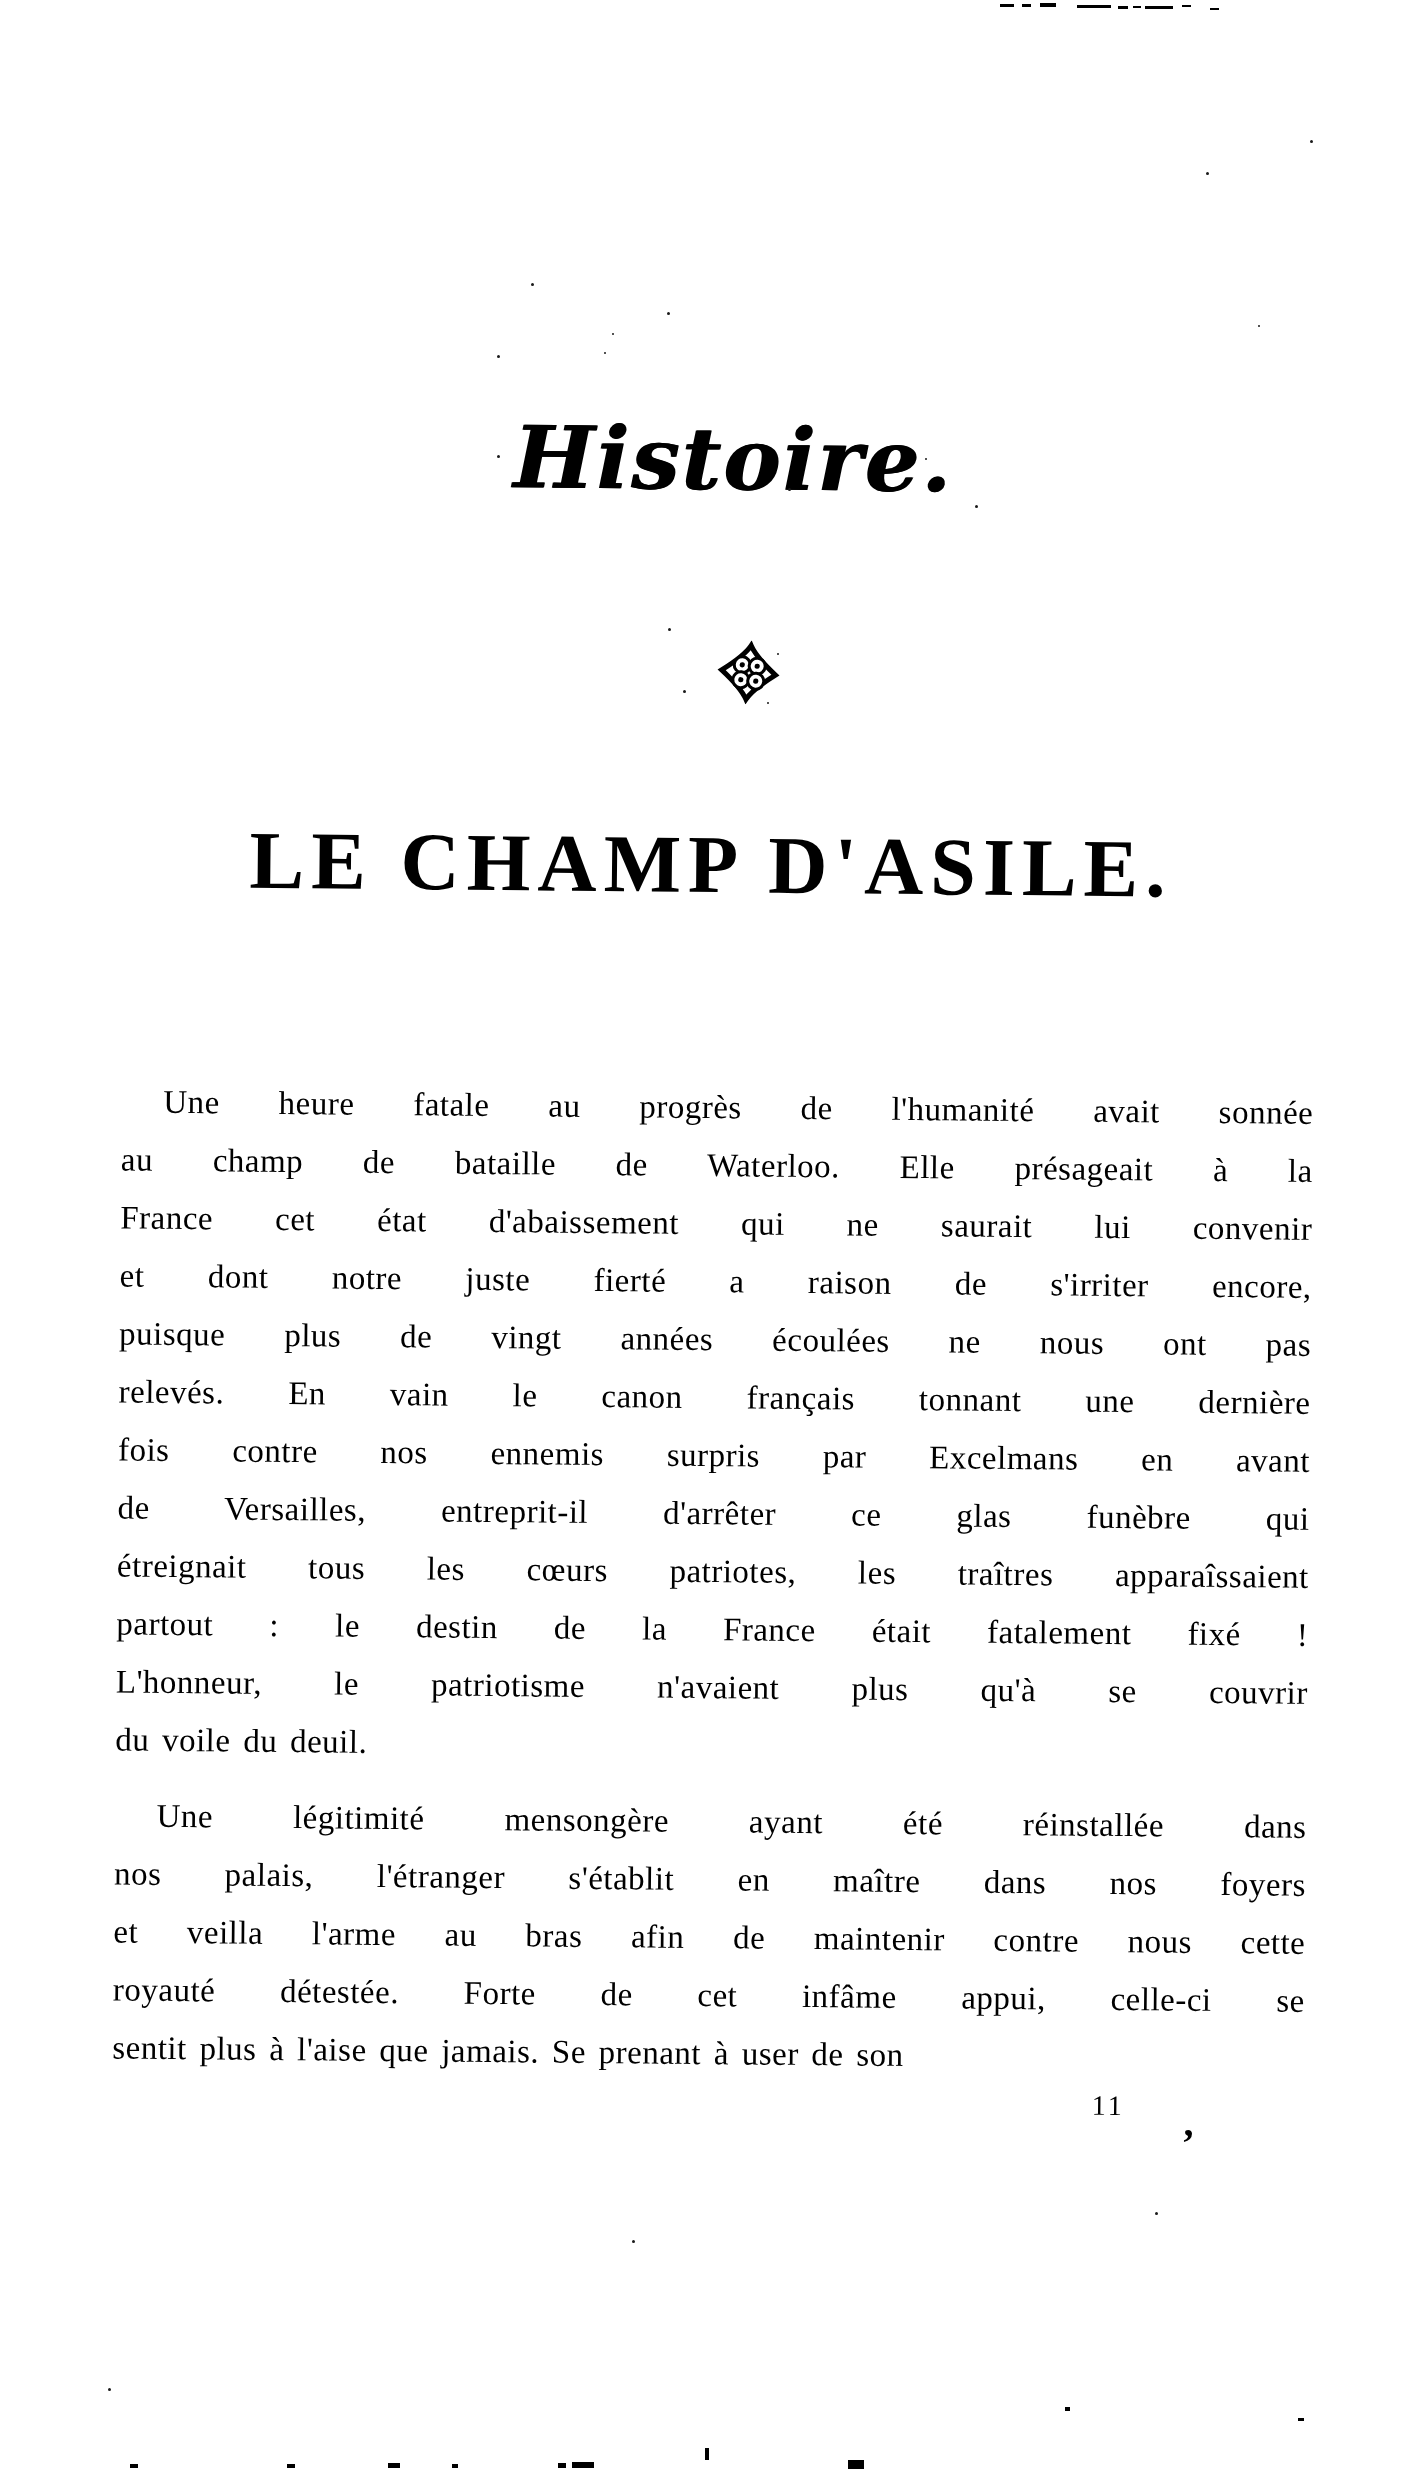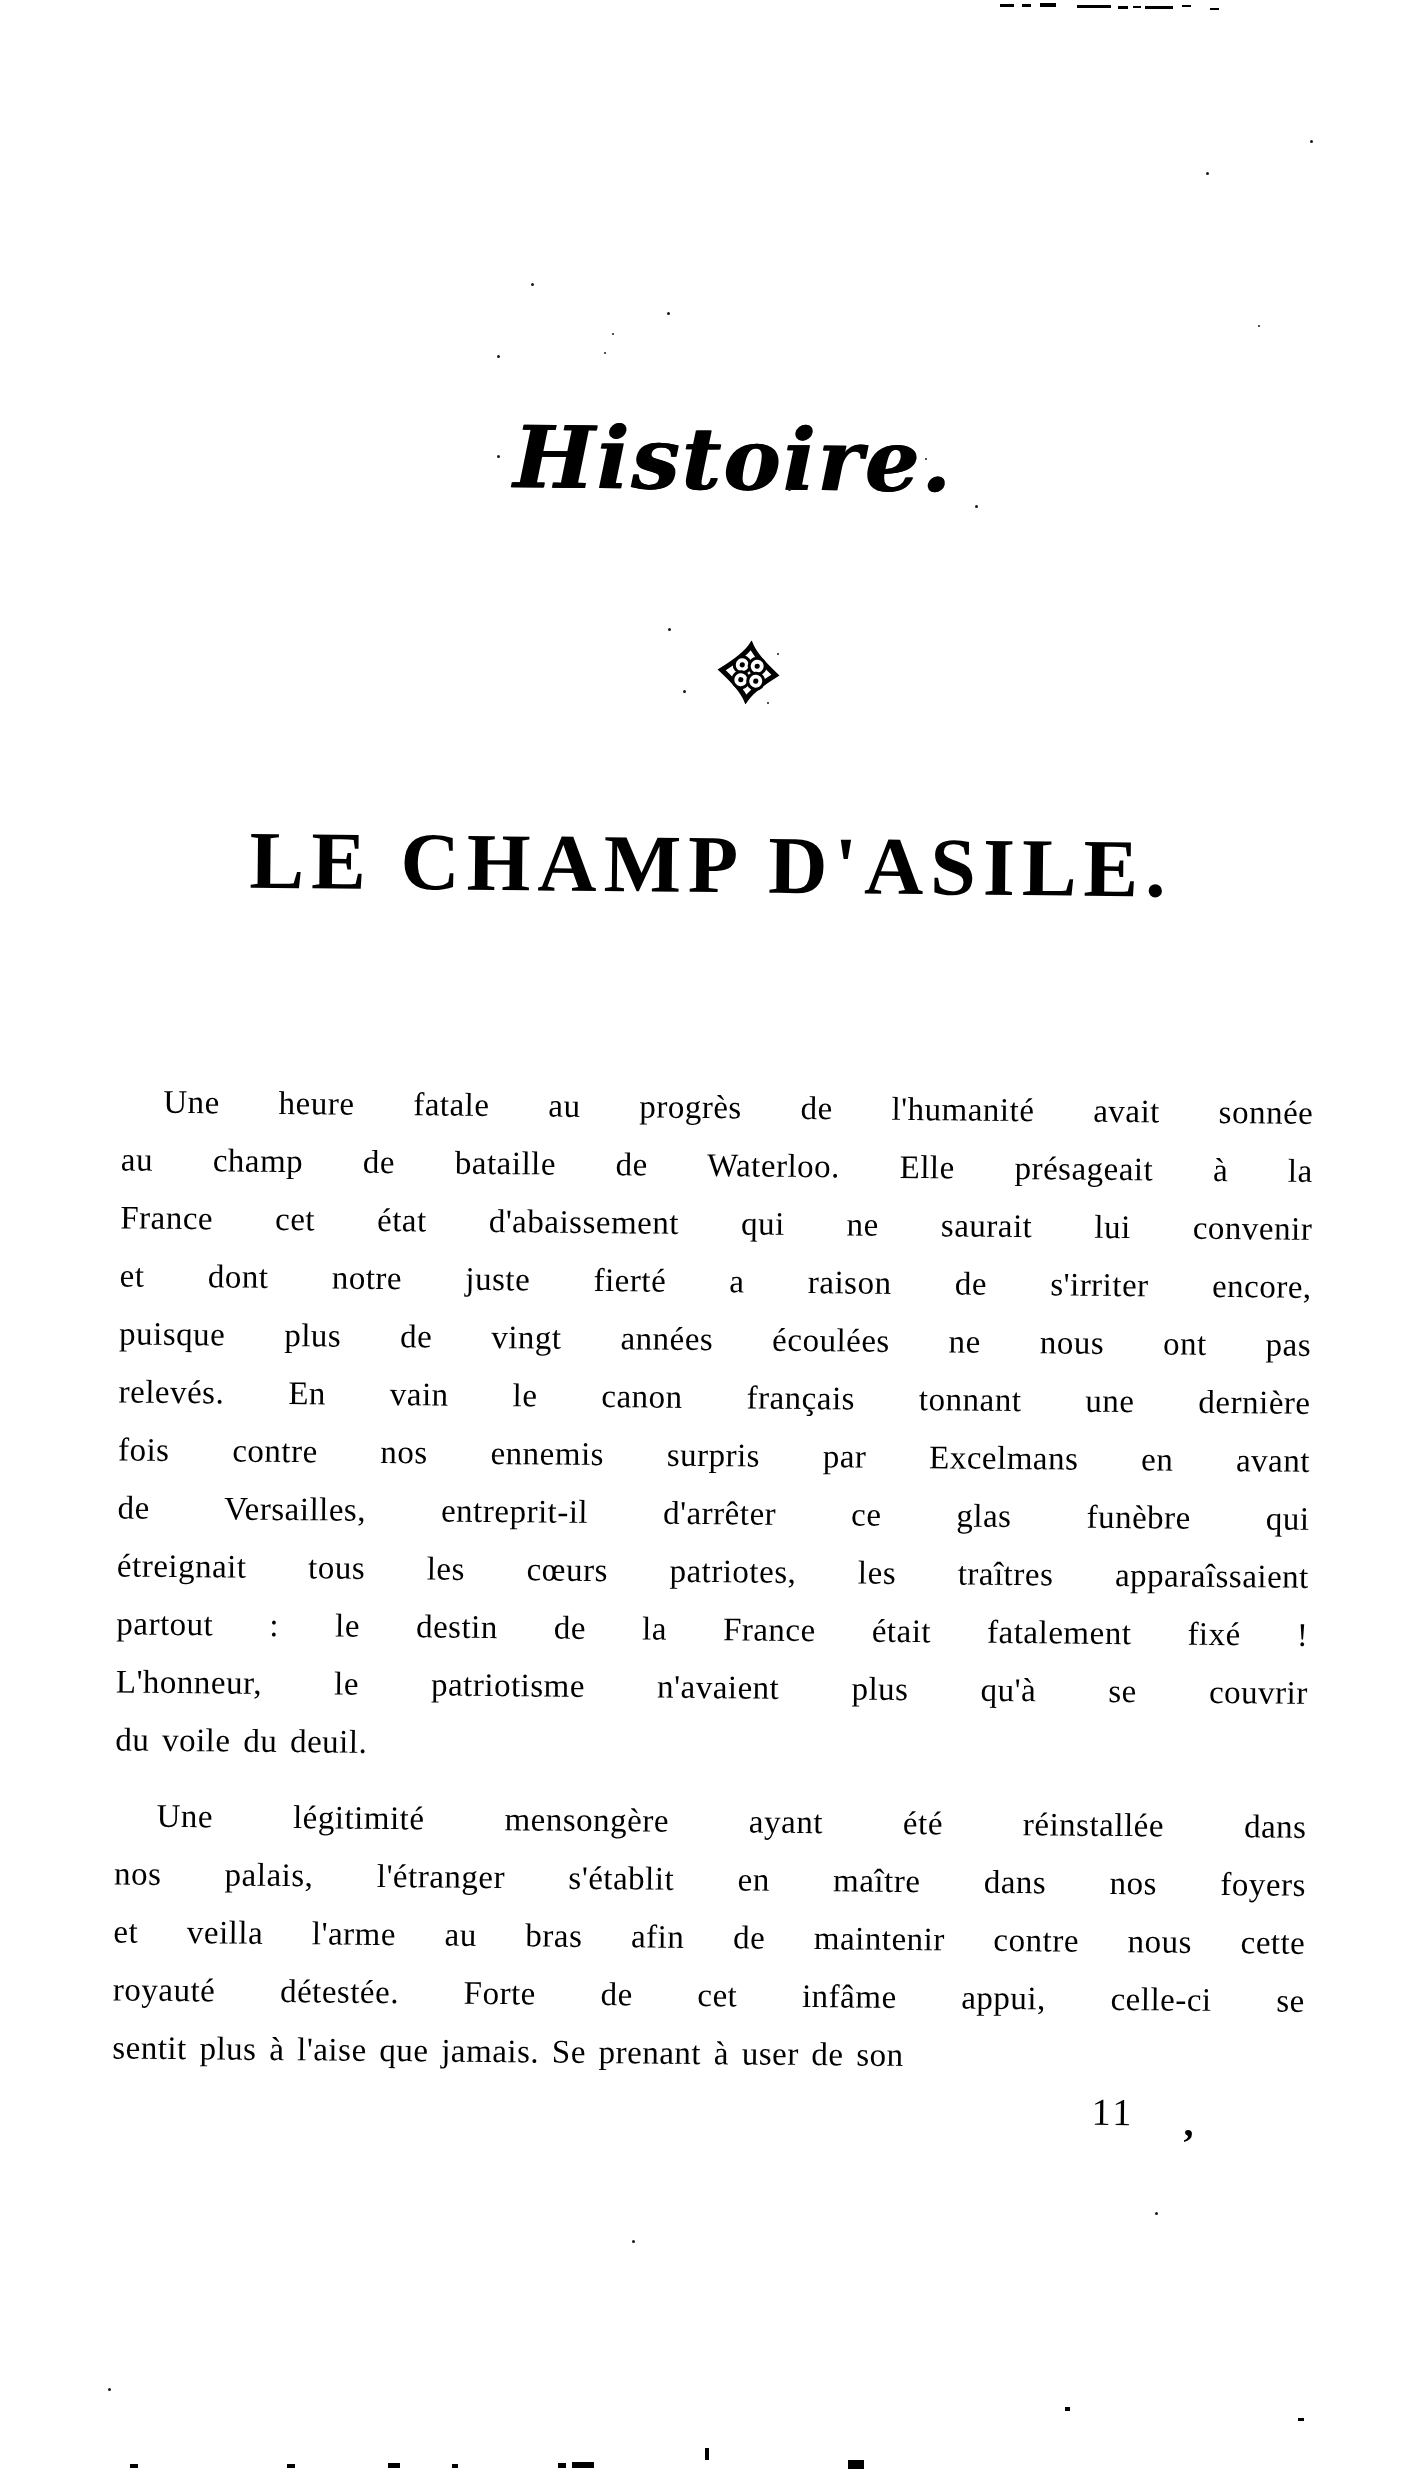--- a/index.html
+++ b/index.html
@@ -61,21 +61,21 @@
     line-height: 58px;
     text-align: justify;
     text-align-last: justify;
     white-space: nowrap;
   }
   .line.first { padding-left: 42px; }
   .line.last  { text-align-last: left; }
   .page-number {
     position: absolute;
     top: 2086px; left: 1100px;
-    font-size: 38px;
+    font-size: 28px;
     letter-spacing: 3px;
   }
   .stray-mark {
     position: absolute;
     top: 2094px; left: 1192px;
     font-size: 40px;
     font-weight: bold;
   }
   
   .artifact { position: absolute; background: #000; }

